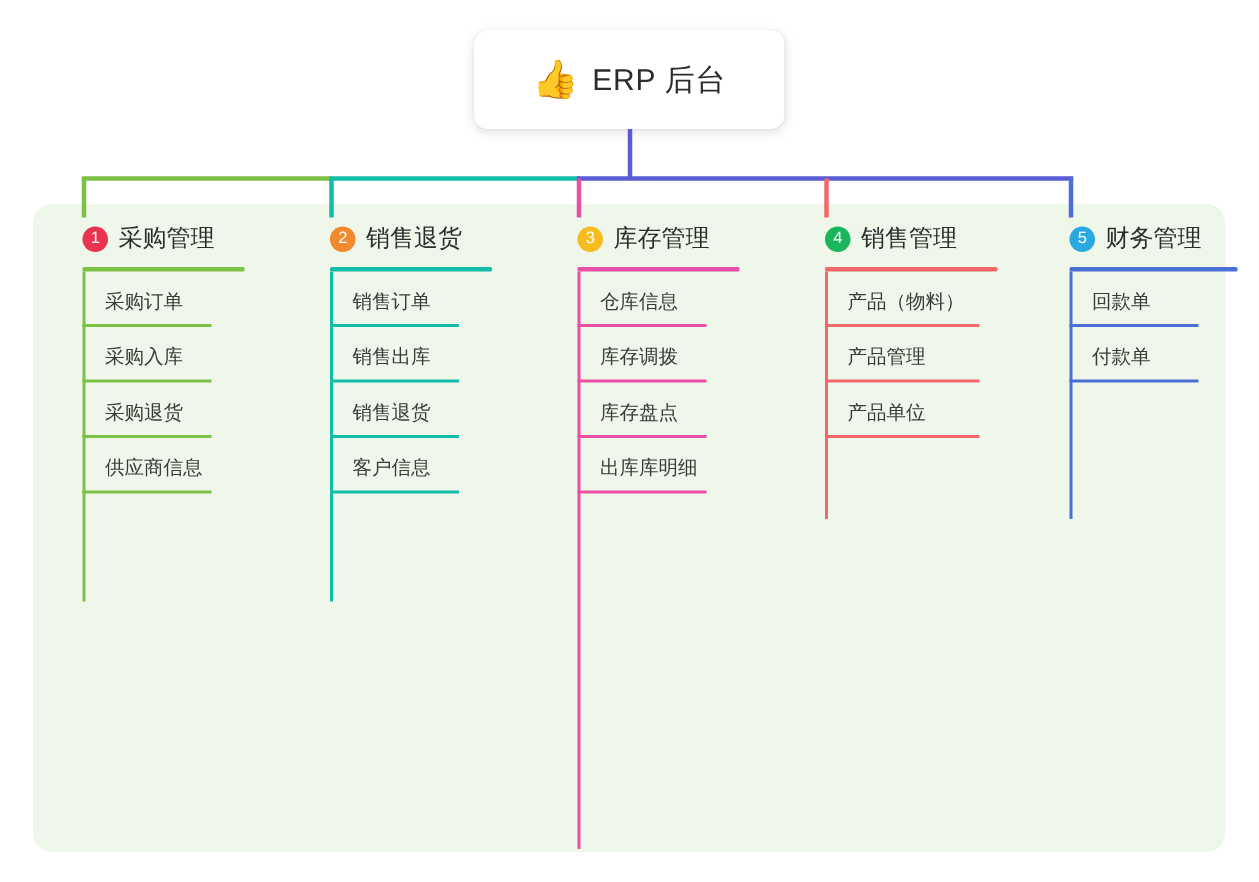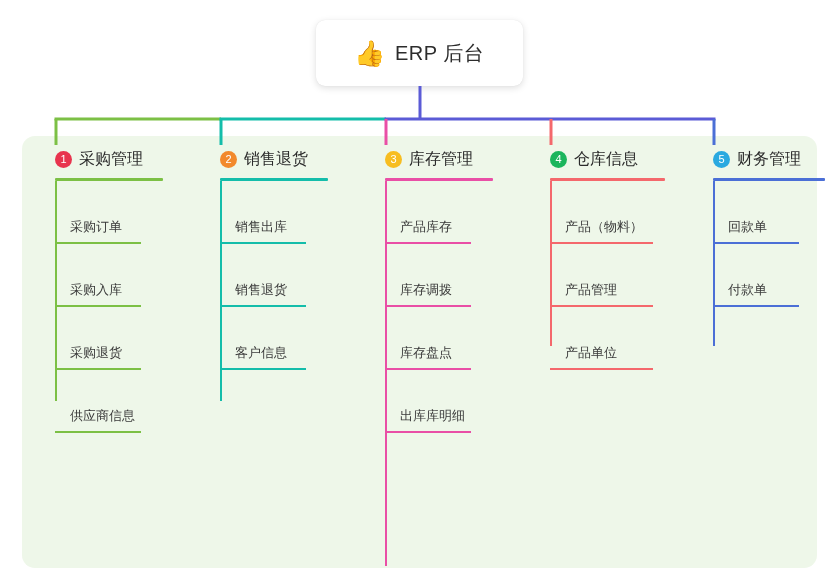--- a/index.html
+++ b/index.html
@@ -107,21 +107,21 @@
     padding-left: 17px;
   }
   .spine {
     position: absolute;
     left: 17px;
     top: 0;
     width: 2px;
   }
   .leaf {
     position: relative;
-    height: 63px;
+    height: 37px;
     padding-left: 15px;
     box-sizing: border-box;
   }
   .leaf-label {
     position: absolute;
     left: 15px;
     bottom: 8px;
     font-size: 13px;
     color: #3a3a3a;
     white-space: nowrap;
@@ -186,20 +186,24 @@
     </div>
     <div class="column" style="left: 203px;">
       <div class="col-header">
         <span class="badge" style="background: rgb(242, 137, 44);">2</span>
         <span class="col-title">销售退货</span>
       </div>
       <div class="col-rule" style="background: rgb(20, 189, 170); width: 108px; margin-left: 17px;"></div>
       <div class="col-body">
         <div class="spine" style="background: rgb(20, 189, 170); height: 220px;"></div>
         <div class="leaf">
+          <span class="leaf-label">销售订单</span>
+          <div class="leaf-rule" style="background: rgb(20, 189, 170); width: 86px;"></div>
+        </div>
+        <div class="leaf">
           <span class="leaf-label">销售出库</span>
           <div class="leaf-rule" style="background: rgb(20, 189, 170); width: 86px;"></div>
         </div>
         <div class="leaf">
           <span class="leaf-label">销售退货</span>
           <div class="leaf-rule" style="background: rgb(20, 189, 170); width: 86px;"></div>
         </div>
         <div class="leaf">
           <span class="leaf-label">客户信息</span>
           <div class="leaf-rule" style="background: rgb(20, 189, 170); width: 86px;"></div>
@@ -208,41 +212,41 @@
     </div>
     <div class="column" style="left: 368px;">
       <div class="col-header">
         <span class="badge" style="background: rgb(247, 189, 32);">3</span>
         <span class="col-title">库存管理</span>
       </div>
       <div class="col-rule" style="background: rgb(233, 79, 166); width: 108px; margin-left: 17px;"></div>
       <div class="col-body">
         <div class="spine" style="background: rgb(233, 79, 166); height: 385px;"></div>
         <div class="leaf">
-          <span class="leaf-label">产品库存</span>
+          <span class="leaf-label">仓库信息</span>
           <div class="leaf-rule" style="background: rgb(233, 79, 166); width: 86px;"></div>
         </div>
         <div class="leaf">
           <span class="leaf-label">库存调拨</span>
           <div class="leaf-rule" style="background: rgb(233, 79, 166); width: 86px;"></div>
         </div>
         <div class="leaf">
           <span class="leaf-label">库存盘点</span>
           <div class="leaf-rule" style="background: rgb(233, 79, 166); width: 86px;"></div>
         </div>
         <div class="leaf">
           <span class="leaf-label">出库库明细</span>
           <div class="leaf-rule" style="background: rgb(233, 79, 166); width: 86px;"></div>
         </div>
       </div>
     </div>
     <div class="column" style="left: 533px;">
       <div class="col-header">
         <span class="badge" style="background: rgb(27, 181, 92);">4</span>
-        <span class="col-title">仓库信息</span>
+        <span class="col-title">销售管理</span>
       </div>
       <div class="col-rule" style="background: rgb(244, 104, 108); width: 115px; margin-left: 17px;"></div>
       <div class="col-body">
         <div class="spine" style="background: rgb(244, 104, 108); height: 165px;"></div>
         <div class="leaf">
           <span class="leaf-label">产品（物料）</span>
           <div class="leaf-rule" style="background: rgb(244, 104, 108); width: 103px;"></div>
         </div>
         <div class="leaf">
           <span class="leaf-label">产品管理</span>

